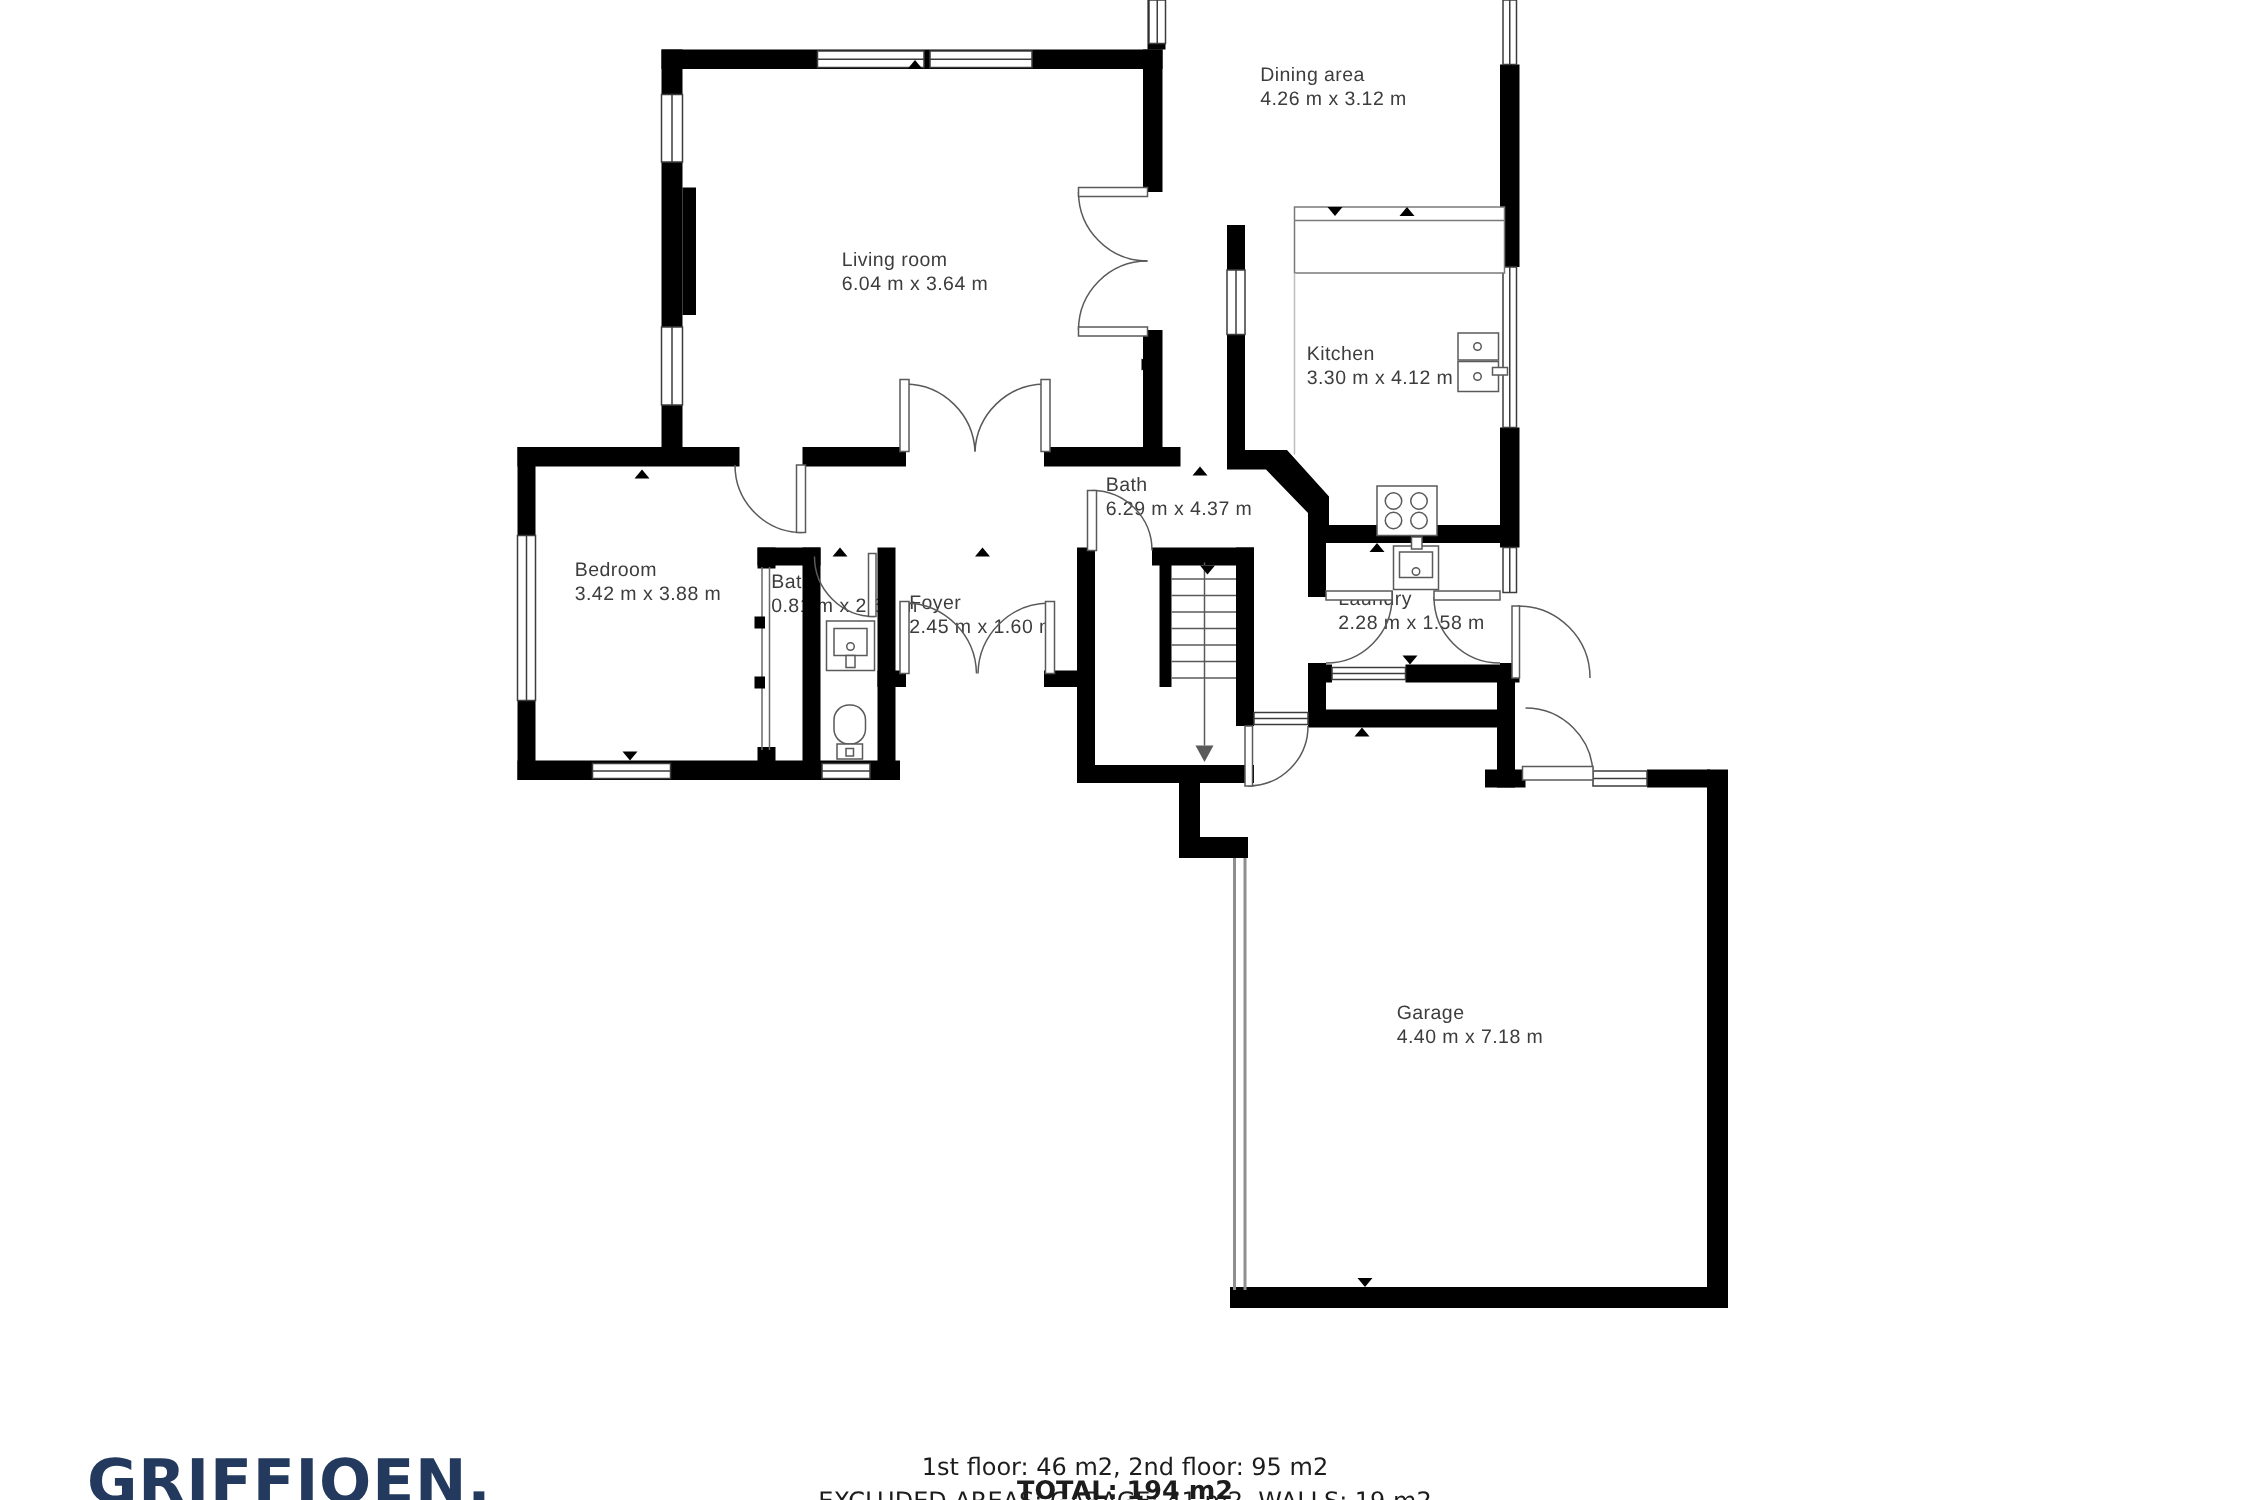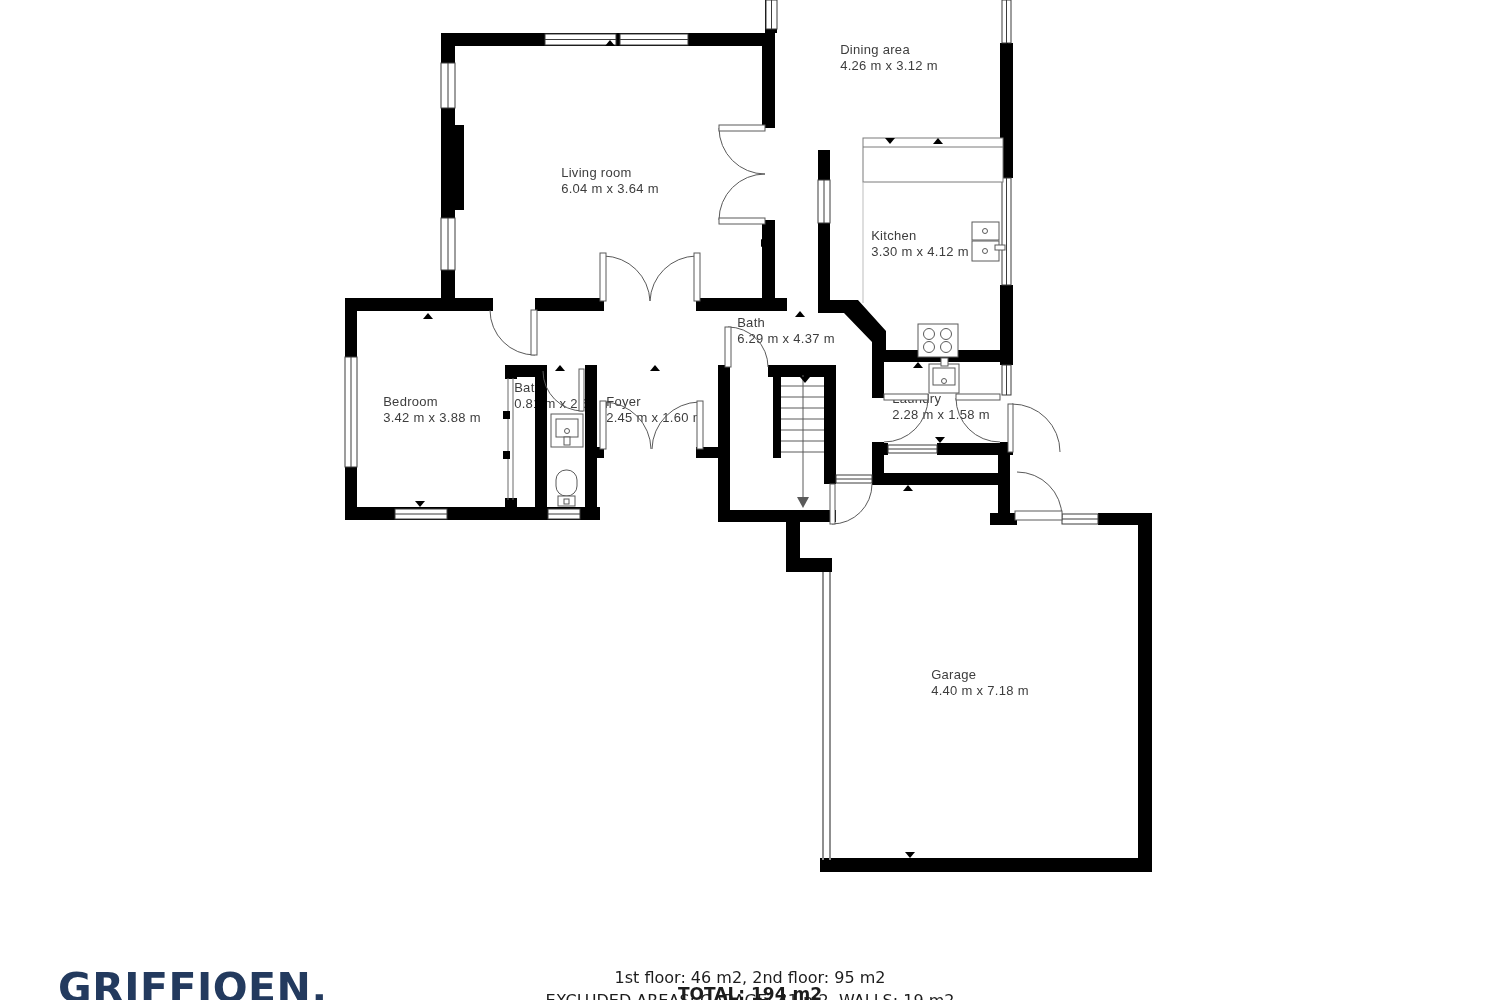--- a/index.html
+++ b/index.html
@@ -34,21 +34,21 @@
       <div>4.26 m x 3.12 m</div>
     </div>
     <div class="room-label" style="left:920px;top:228px">
       <div>Kitchen</div>
       <div>3.30 m x 4.12 m</div>
     </div>
     <div class="room-label" style="left:786px;top:315px">
       <div>Bath</div>
       <div>6.29 m x 4.37 m</div>
     </div>
-    <div class="room-label" style="left:432px;top:394px">
+    <div class="room-label" style="left:432px;top:372px">
       <div>Bedroom</div>
       <div>3.42 m x 3.88 m</div>
     </div>
     <div class="room-label" style="left:563px;top:380px">
       <div>Bath</div>
       <div>0.81 m x 2.60 m</div>
     </div>
     <div class="room-label" style="left:655px;top:394px">
       <div>Foyer</div>
       <div>2.45 m x 1.60 m</div>

